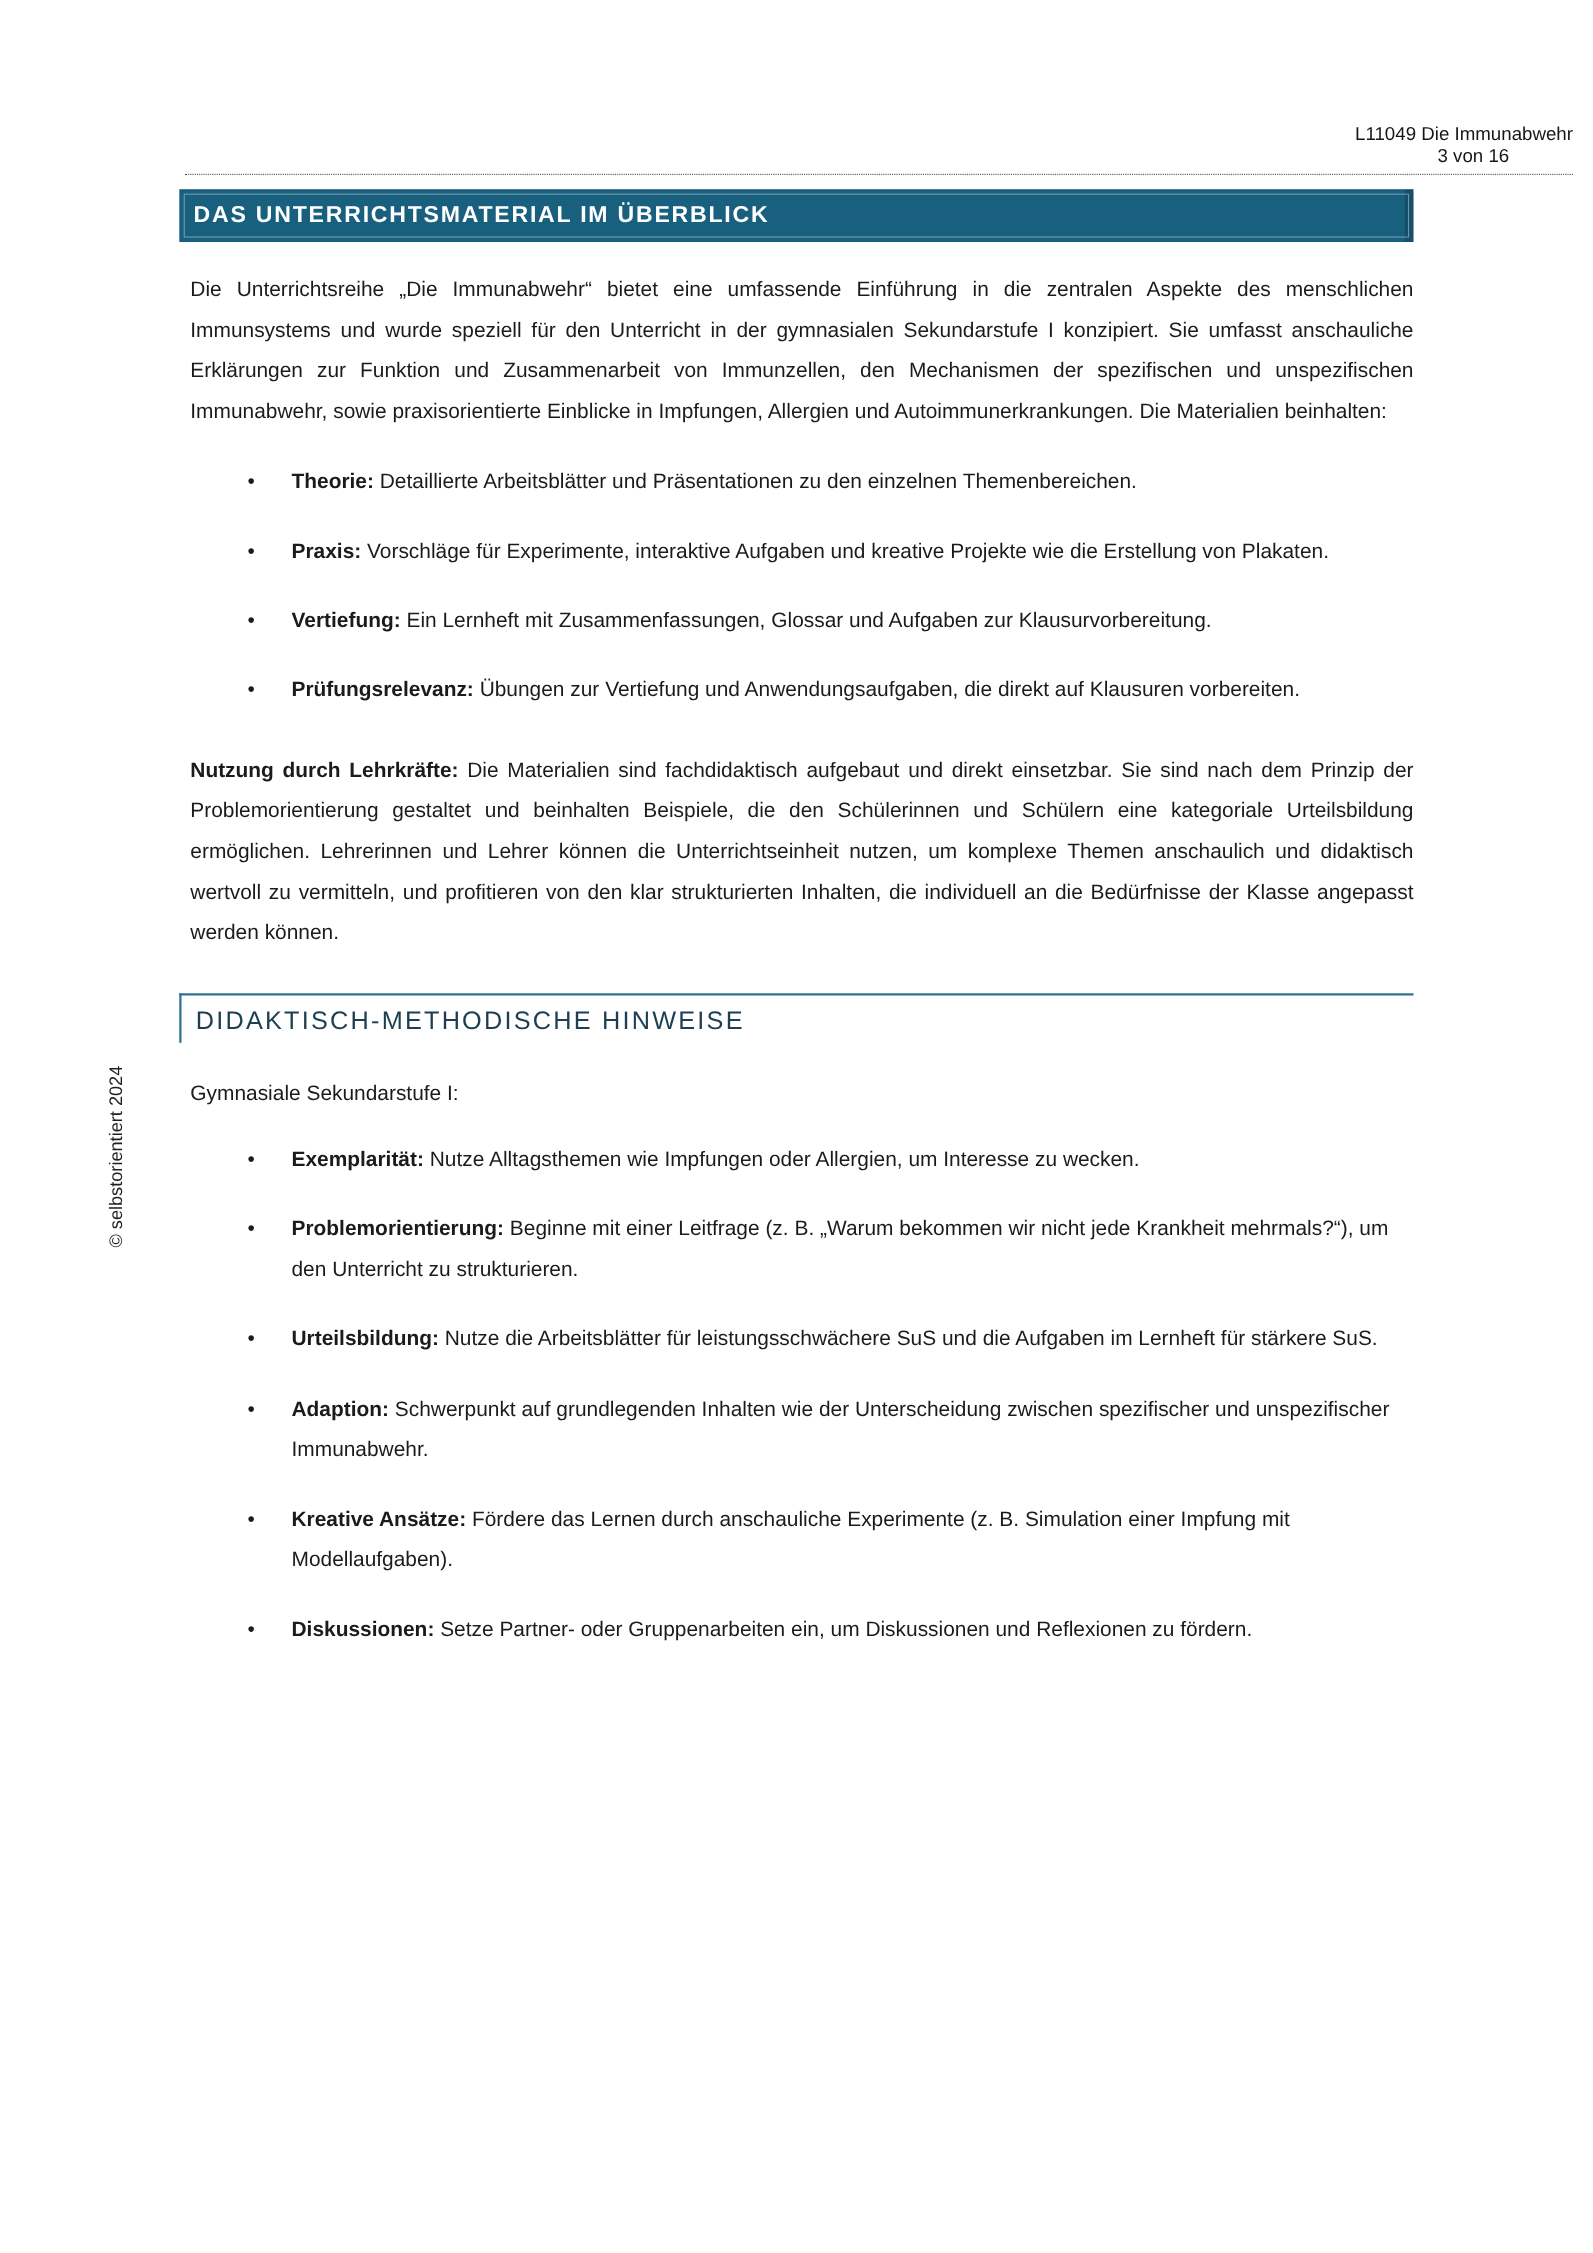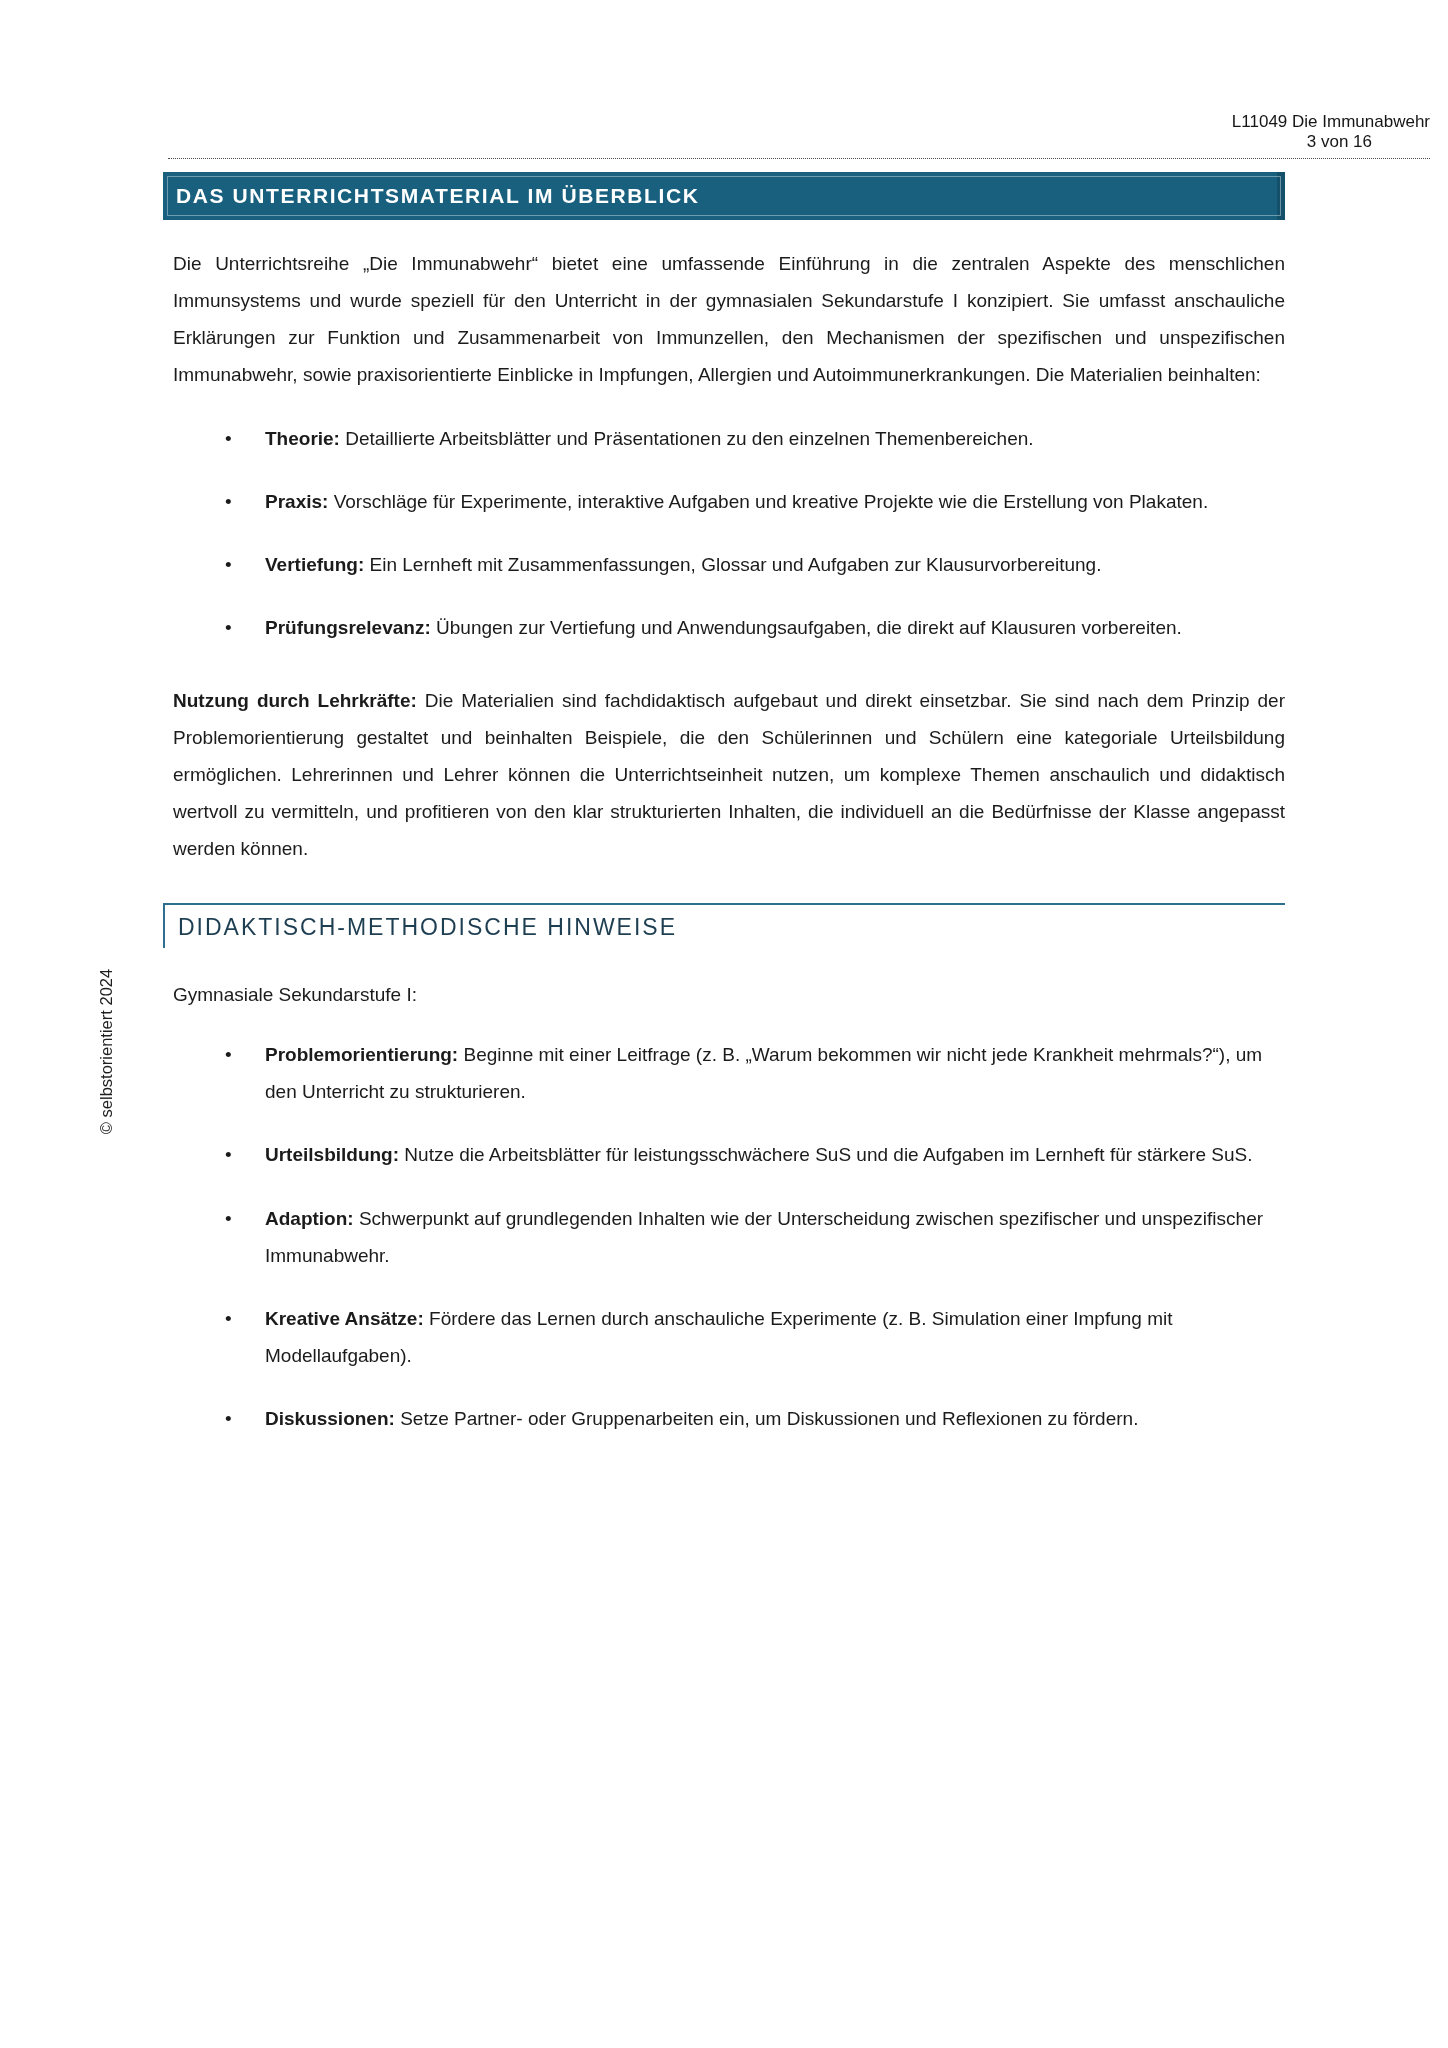--- a/index.html
+++ b/index.html
@@ -175,20 +175,24 @@
     </p>
 
     <h2 class="section2">
       <span>DIDAKTISCH-METHODISCHE HINWEISE</span>
     </h2>
 
     <h3 class="subhead">Gymnasiale Sekundarstufe I:</h3>
 
     <ul class="bullets">
       <li>
+        <b>Exemplarität:</b>
+        <span>Nutze Alltagsthemen wie Impfungen oder Allergien, um Interesse zu wecken.</span>
+      </li>
+      <li>
         <b>Problemorientierung:</b>
         <span>Beginne mit einer Leitfrage (z. B. „Warum bekommen wir nicht jede Krankheit mehrmals?“), um den Unterricht zu strukturieren.</span>
       </li>
       <li>
         <b>Urteilsbildung:</b>
         <span>Nutze die Arbeitsblätter für leistungsschwächere SuS und die Aufgaben im Lernheft für stärkere SuS.</span>
       </li>
     </ul>
 
 

